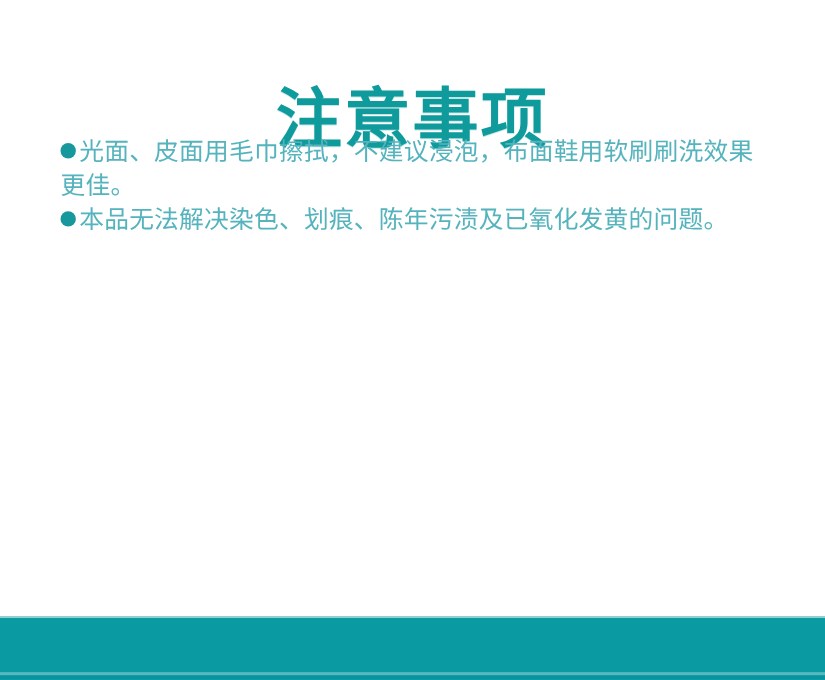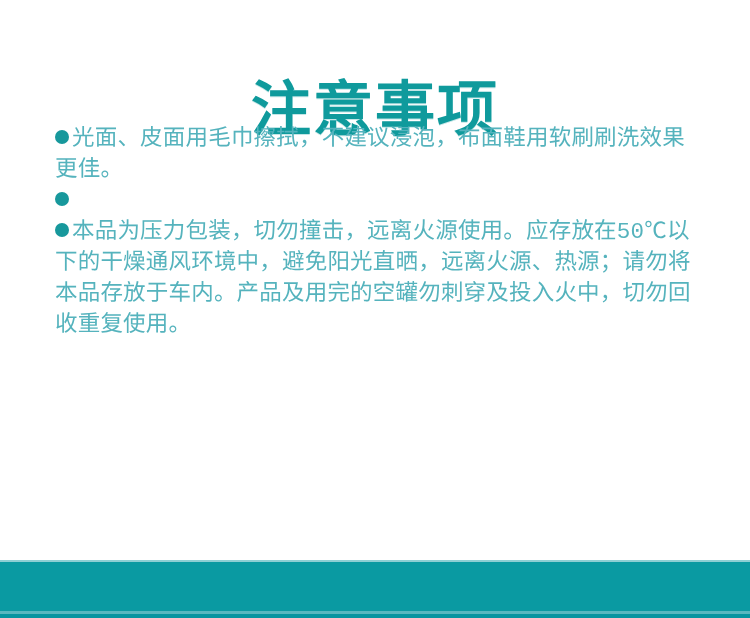--- a/index.html
+++ b/index.html
@@ -127,28 +127,25 @@
     <h1 class="page-title">注意事项</h1>
   </div>
 
   <div class="notes">
 
     <p class="note-item">
       <span class="bullet-icon"></span><span class="note-text">光面、皮面用毛巾擦拭，不建议浸泡，布面鞋用软刷刷洗效果更佳。</span>
     </p>
 
     <p class="note-item">
-      <span class="bullet-icon"></span>
+      <span class="bullet-icon"></span><span class="note-text">本品无法解决染色、划痕、陈年污渍及已氧化发黄的问题。</span>
     </p>
 
 
 
-    <p class="note-item">
-      <span class="bullet-icon"></span><span class="note-text">本品为压力包装，切勿撞击，远离火源使用。应存放在50℃以下的干燥通风环境中，避免阳光直晒，远离火源、热源；请勿将本品存放于车内。产品及用完的空罐勿刺穿及投入火中，切勿回收重复使用。</span>
-    </p>
 
   </div>
 
   <div class="bottom-bar">
     <div class="bottom-bar-top-edge"></div>
     <div class="bottom-bar-inner"></div>
     <div class="bottom-bar-lower-edge"></div>
     <div class="bottom-bar-foot"></div>
   </div>
 

